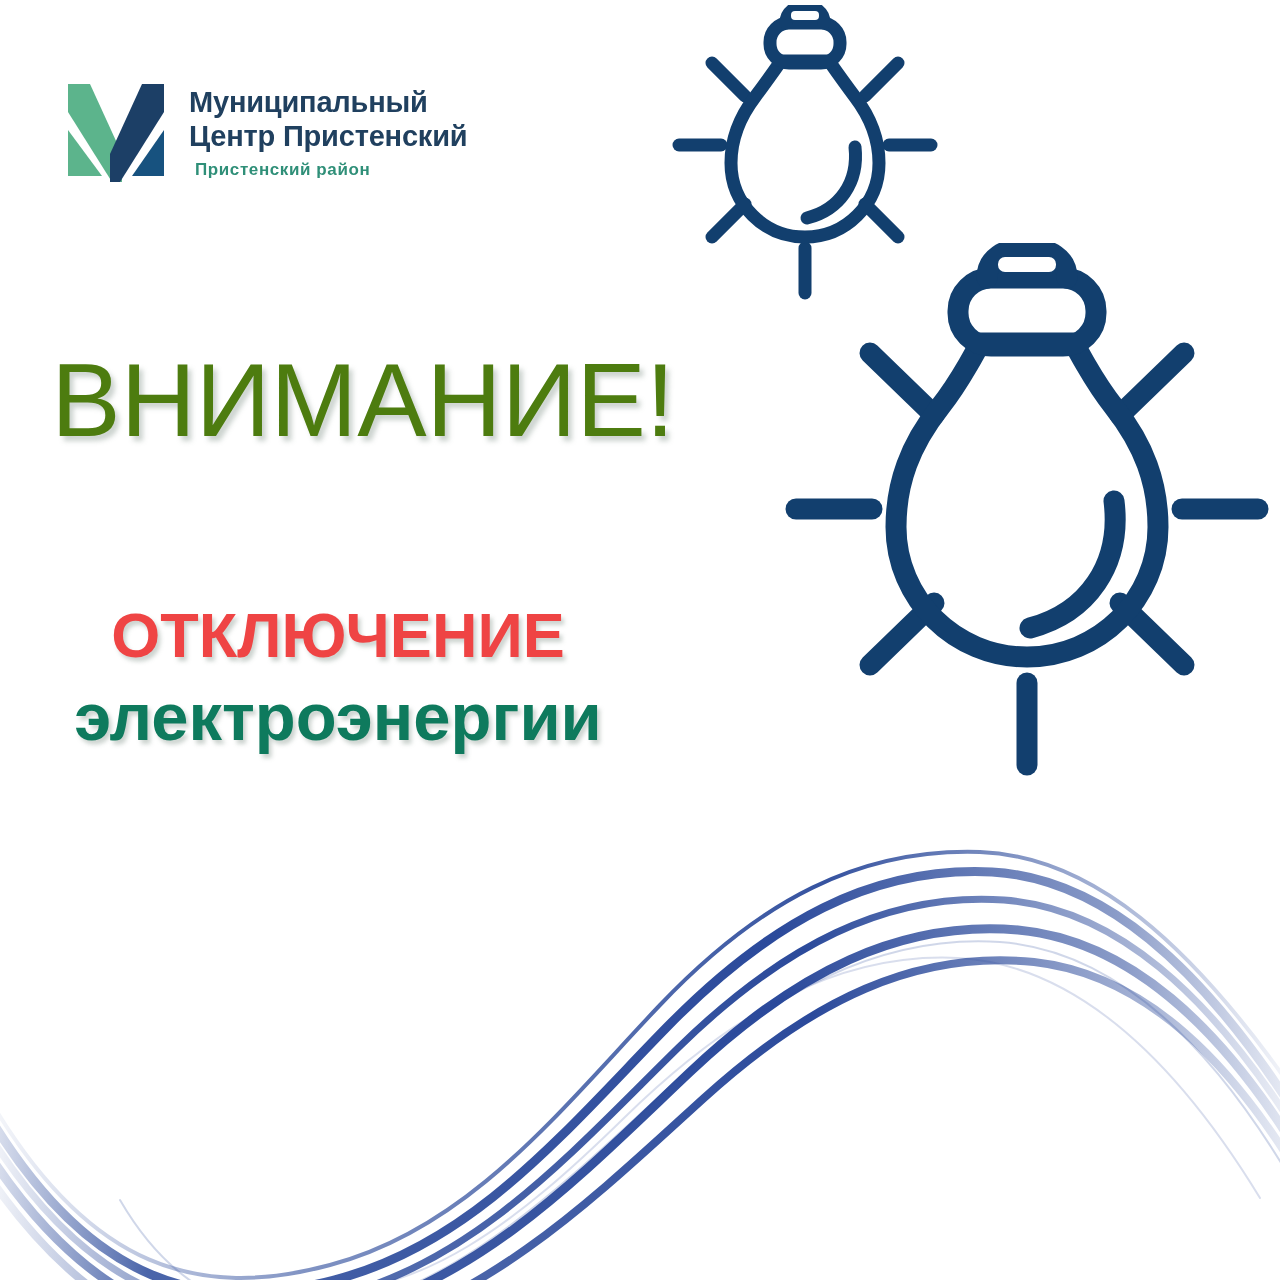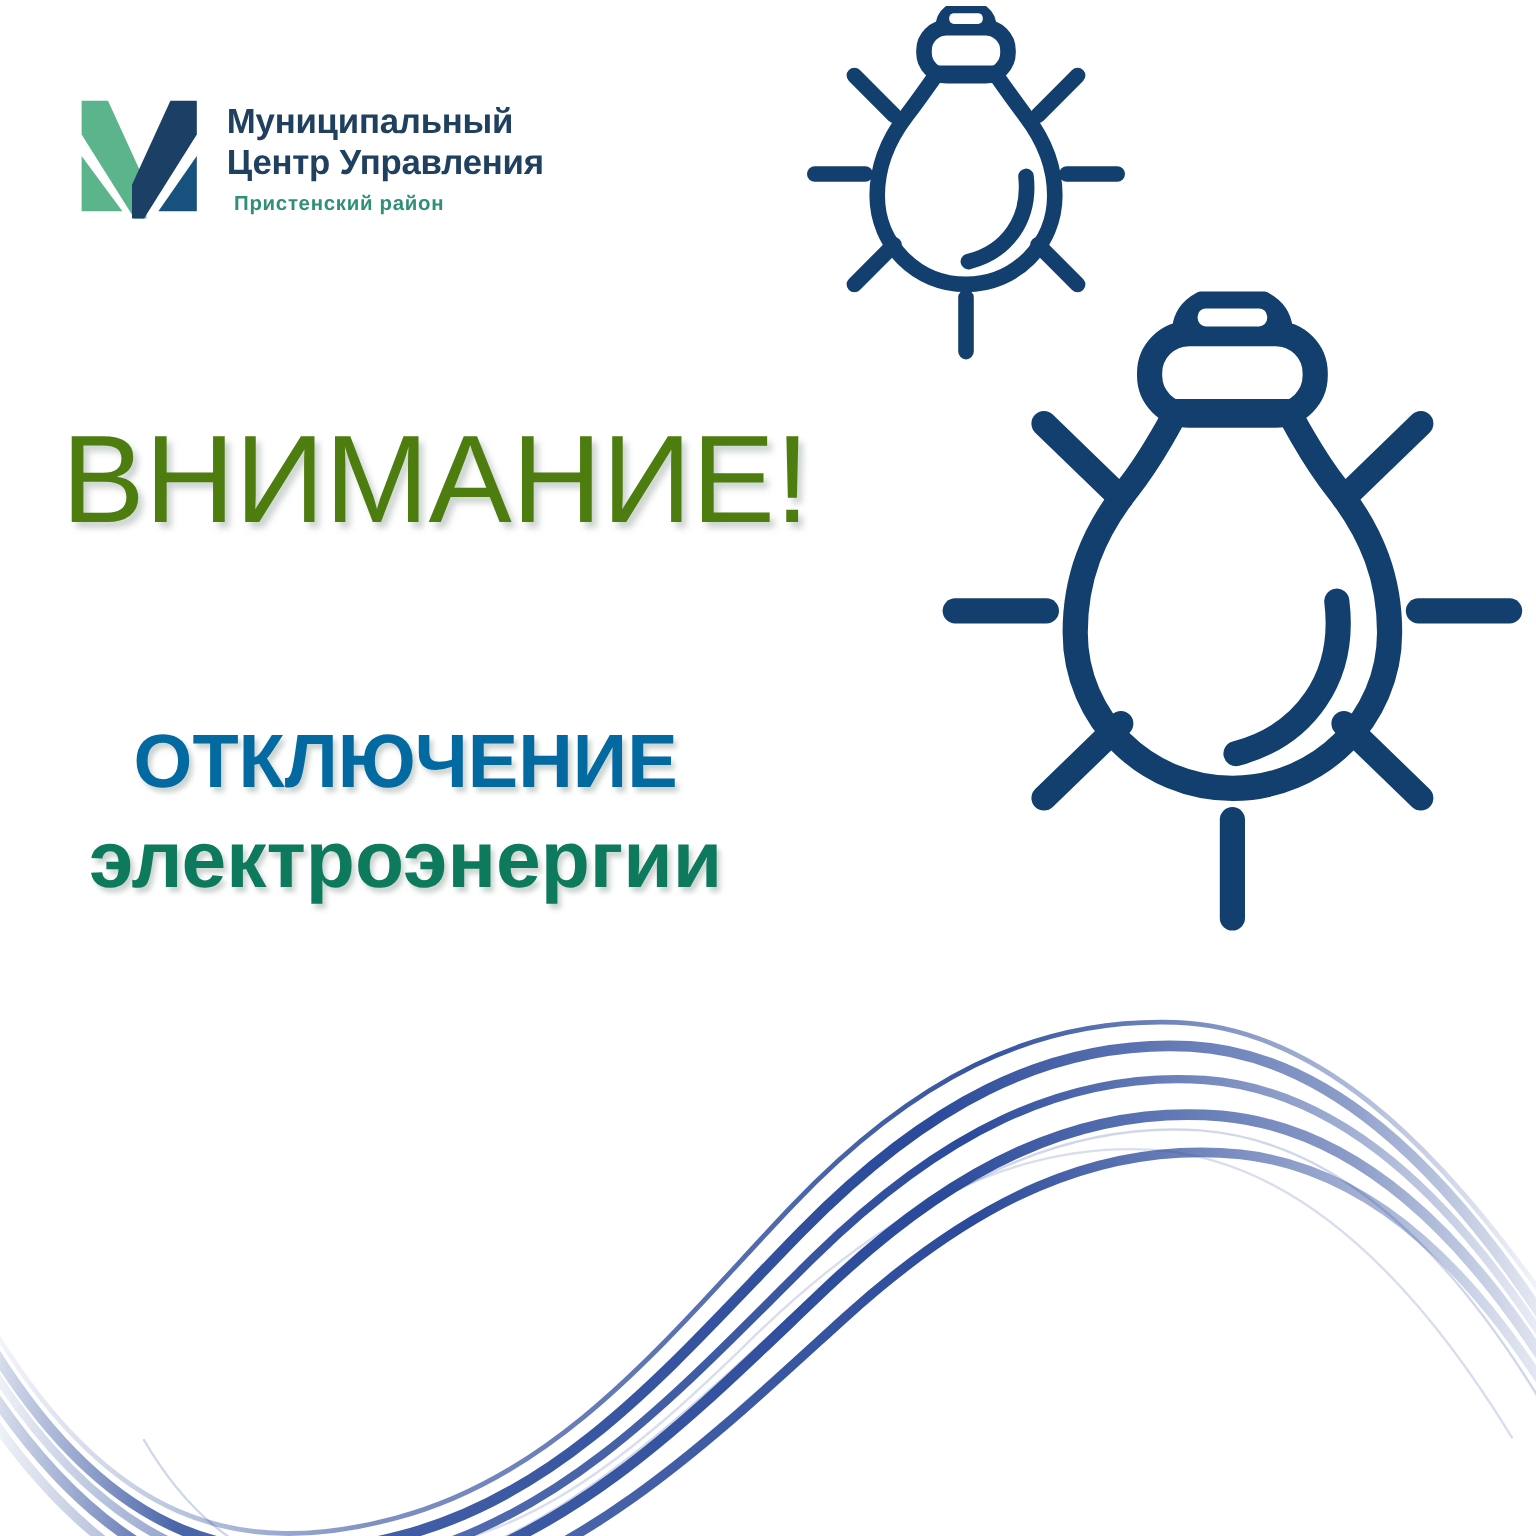--- a/index.html
+++ b/index.html
@@ -80,21 +80,21 @@
     left: 18px;
     top: 604px;
     width: 640px;
     text-align: center;
   }
   .subhead-l1 {
     font-size: 63px;
     font-weight: 700;
     line-height: 1.0;
     letter-spacing: 0px;
-    color: #0369a1;
+    color: #ef4444;
     text-shadow: 3px 4px 4px rgba(120,140,130,0.38);
     white-space: nowrap;
   }
   .subhead-l2 {
     margin-top: 16px;
     font-size: 67px;
     font-weight: 700;
     line-height: 1.0;
     letter-spacing: 0px;
     color: #0e7a5d;
@@ -144,21 +144,21 @@
         <polygon points="104,2 82,2 50,72 50,100 60,100 104,30" fill="#1c3f66"></polygon>
 
         <polygon points="8,48 8,94 42,94" fill="#5cb48c"></polygon>
 
         <polygon points="104,48 104,94 72,94" fill="#17527f"></polygon>
       </svg>
     </span>
 
     <span class="logo-text">
       <span class="logo-line">Муниципальный</span>
-      <span class="logo-line">Центр Управления</span>
+      <span class="logo-line">Центр Пристенский</span>
       <span class="logo-sub">Пристенский район</span>
     </span>
 
   </div>
 
   <div class="headline">ВНИМАНИЕ!</div>
 
   <div class="subhead">
     <div class="subhead-l1">ОТКЛЮЧЕНИЕ</div>
     <div class="subhead-l2">электроэнергии</div>

